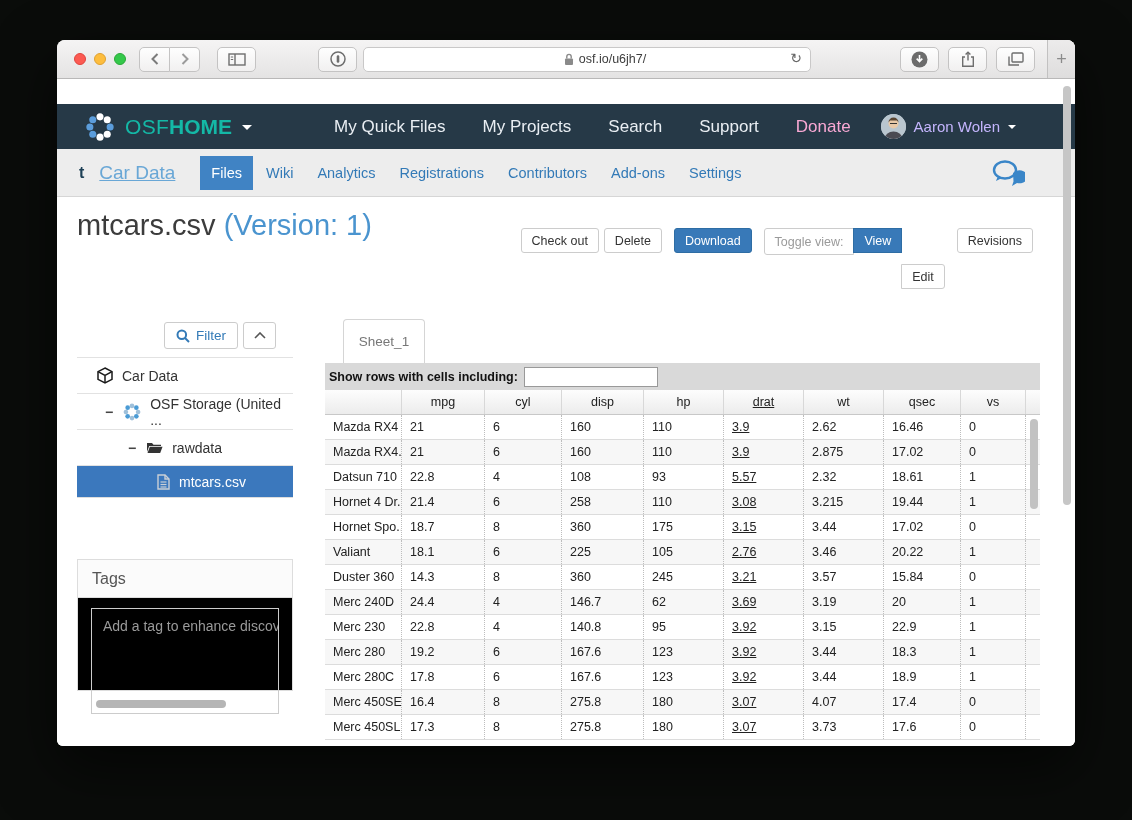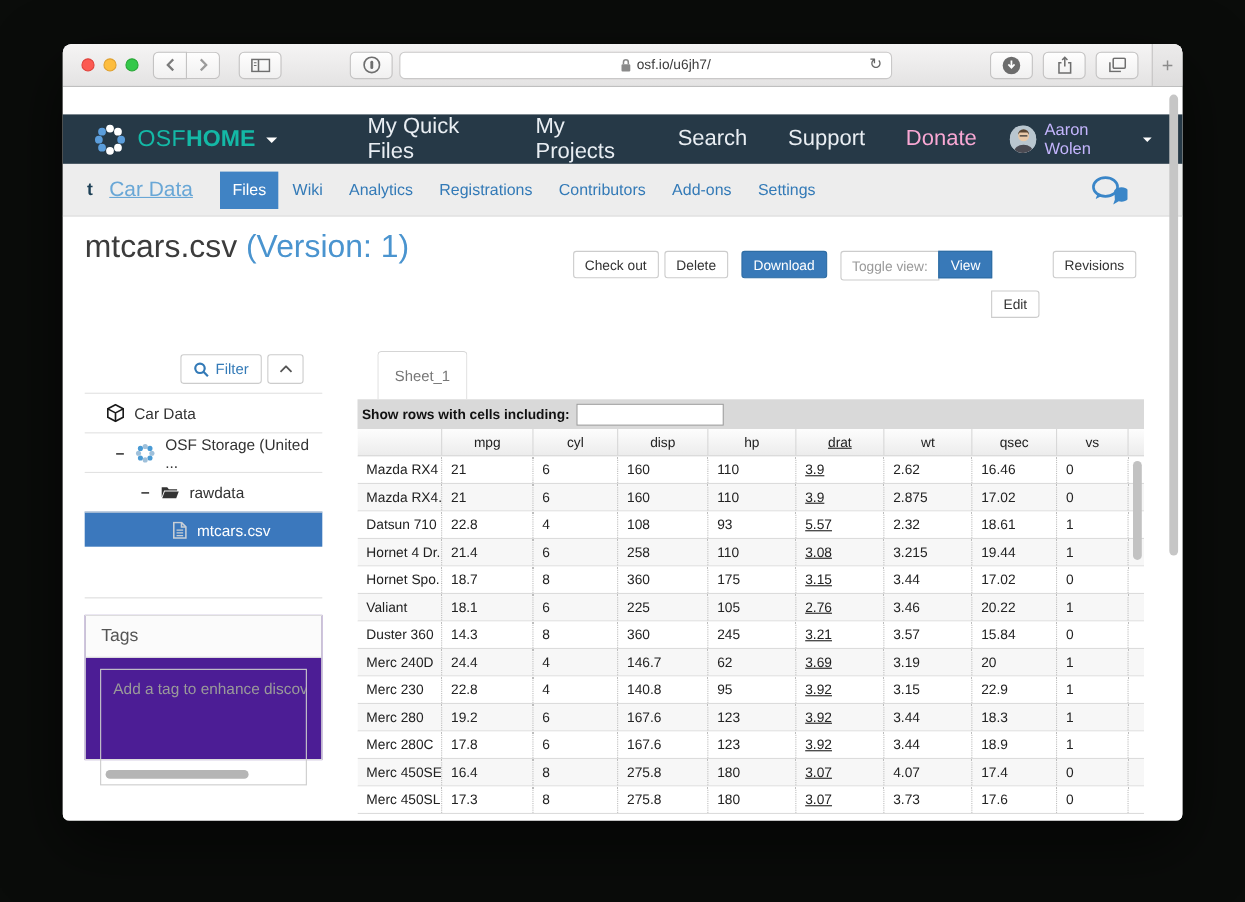--- a/index.html
+++ b/index.html
@@ -35,21 +35,21 @@
 
   .strip{height:25px;background:#fff;}
 
   
   .osfnav{height:45px;background:#263947;display:flex;align-items:center;padding:0 28px;color:#eef3f7;}
   .brand{display:flex;align-items:center;gap:10px;}
   .brandtxt{font-size:21px;color:#14b8a6;}
   .brandtxt .osf{font-weight:300;letter-spacing:.3px;}
   .brandtxt .home{font-weight:700;}
   .caret{width:0;height:0;border:5px solid transparent;border-top-color:#fff;margin-top:6px;}
-  .osflinks{display:flex;align-items:center;gap:37px;margin-left:82px;font-size:20px;}
+  .osflinks{display:flex;align-items:center;gap:37px;margin-left:82px;font-size:17px;}
   .osflinks a{color:#e9eef3;text-decoration:none;}
   .osflinks a.donate{color:#f9a8d4;}
   .userbox{display:flex;align-items:center;gap:8px;margin-left:30px;font-size:15px;color:#c4b5fd;}
   .avatar{width:25px;height:25px;border-radius:50%;overflow:hidden;background:#b9c6cf;}
   .caret-sm{width:0;height:0;border:4px solid transparent;border-top-color:#fff;margin-top:4px;}
 
   
   .projnav{height:47px;background:#ededed;border-bottom:1px solid #d6d6d6;display:flex;
            align-items:center;padding:0 22px;}
   .ticonletter{font-weight:700;color:#1d4056;font-size:16px;margin-right:15px;}
@@ -67,36 +67,36 @@
        border:1px solid #ccc;border-radius:3px;font-size:12.5px;color:#333;margin-left:5px;white-space:nowrap;}
   .btn.primary{background:#3879b8;border-color:#2e6da4;color:#fff;}
   .btn.muted{color:#9a9a9a;}
   .btn.gap{margin-left:12px;}
   .btn-group{display:flex;margin-left:12px;}
   .btn-group .btn{margin-left:-1px;border-radius:0;}
   .btn-group .btn:first-child{border-radius:3px 0 0 3px;margin-left:0;}
   .btn-group .btn:last-child{border-radius:0 3px 3px 0;margin-top:36px;}
 
   
-  .treepanel{position:absolute;left:20px;top:120px;width:216px;border-bottom:1px solid #ddd;padding-bottom:46px;}
+  .treepanel{position:absolute;left:20px;top:120px;width:216px;border-bottom:1px solid #ddd;}
   .filter-row{display:flex;justify-content:flex-end;align-items:center;gap:5px;padding:5px 17px 8px 0;}
   .filter-btn{display:flex;align-items:center;gap:6px;height:27px;padding:0 11px;background:#fff;
               border:1px solid #ccc;border-radius:3px;color:#337ab7;font-size:13.5px;}
   .collapse-btn{display:flex;align-items:center;justify-content:center;width:33px;height:27px;
                 background:#fff;border:1px solid #ccc;border-radius:3px;color:#555;}
   .tree-row{display:flex;align-items:center;height:35px;border-top:1px solid #e2e2e2;
             font-size:14px;color:#333;}
   .tree-row .minus{font-weight:700;color:#444;margin-right:10px;}
   .tree-row .icn{display:flex;margin-right:9px;}
   .i1{padding-left:20px;} .i2{padding-left:28px;} .i3{padding-left:51px;} .i4{padding-left:80px;}
   .tree-row.selected{background:#3b78bd;color:#fff;height:31px;}
 
   
   .tags-panel{position:absolute;left:20px;top:362px;width:216px;height:132px;border:1px solid #ddd;
-              box-sizing:border-box;background:#4c1d95;}
+              box-sizing:border-box;background:#000000;}
   .tags-header{height:37px;line-height:37px;padding-left:14px;font-size:16px;color:#555;
                border-bottom:1px solid #ddd;background:#fbfbfb;}
   .tag-input{position:relative;margin:10px 13px 0 13px;height:106px;border:1px solid #ccc;
              box-sizing:border-box;overflow:hidden;}
   .tag-input .ph{display:block;padding:9px 0 0 11px;font-size:14px;color:#9a9a9a;white-space:nowrap;}
   .hscroll{position:absolute;left:4px;bottom:5px;width:130px;height:8px;border-radius:4px;background:#b5b5b5;}
 
   
   .sheettab{position:absolute;left:286px;top:122px;width:82px;height:44px;background:#fff;
             border:1px solid #d5d5d5;border-bottom:none;border-radius:4px 4px 0 0;box-sizing:border-box;

